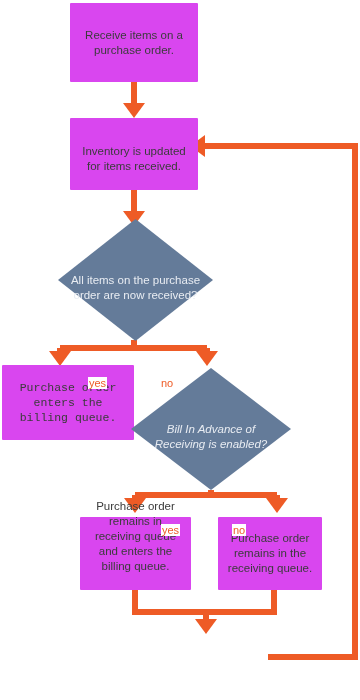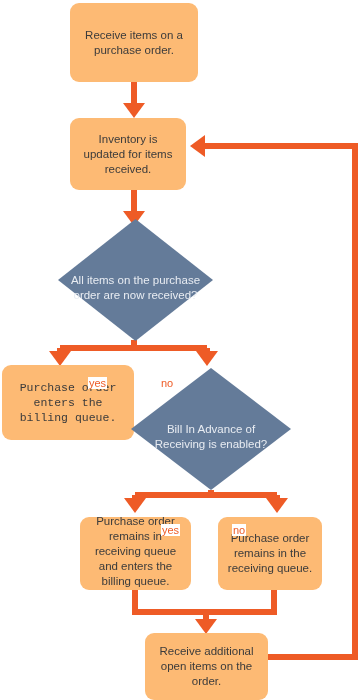--- a/index.html
+++ b/index.html
@@ -28,26 +28,26 @@
   .node {
     position: absolute;
     box-sizing: border-box;
     display: flex;
     align-items: center;
     justify-content: center;
     text-align: center;
     z-index: 3;
   }
   .process {
-    background: #fdba74;
-    border-radius: 9px;
+    background: #d946ef;
+    border-radius: 1px;
     color: #3b3b3b;
     font-size: 11.5px;
     line-height: 15px;
-    padding: 1px 7px;
+    padding: 16px 7px;
   }
   .decision {
     color: #e8ecf2;
     font-size: 11.5px;
     line-height: 15px;
     background: transparent;
     pointer-events: none;
   }
   .decision .dlabel {
     position: relative;
@@ -114,48 +114,45 @@
       <polygon points="266,498 288,498 277,513"></polygon>
       <polygon points="195,619 217,619 206,634"></polygon>
       <polygon points="205,135 205,157 190,146"></polygon>
     </g>
   </svg>
 
   <div class="node process" style="left:70px; top:3px; width:128px; height:79px;">
     <span>Receive items on a purchase order.</span>
   </div>
 
-  <div class="node process" style="left:70px; top:118px; width:116px; height:72px;">
+  <div class="node process" style="left:70px; top:118px; width:128px; height:72px;align-items:flex-end;">
     <span>Inventory is updated for items received.</span>
   </div>
 
   <div class="node decision" style="left:58px; top:219px; width:155px; height:122px;">
     <div class="diamond-shape"></div>
     <span class="dlabel">All items on the purchase order are now received?</span>
   </div>
 
   <div class="node process" style="left:2px; top:365px; width:132px; height:75px;font-family:Liberation Mono, monospace;">
     <span>Purchase order enters the billing queue.</span>
   </div>
 
-  <div class="node decision" style="left:131px; top:368px; width:160px; height:122px;">
+  <div class="node decision" style="left:131px; top:368px; width:160px; height:122px;font-style:italic;">
     <div class="diamond-shape"></div>
     <span class="dlabel">Bill In Advance of Receiving is enabled?</span>
   </div>
 
   <div class="node process" style="left:80px; top:517px; width:111px; height:73px;align-items:flex-end;">
     <span>Purchase order remains in receiving queue and enters the billing queue.</span>
   </div>
 
   <div class="node process" style="left:218px; top:517px; width:104px; height:73px;">
     <span>Purchase order remains in the receiving queue.</span>
   </div>
 
-  <div class="node process" style="left:145px; top:633px; width:123px; height:67px;">
-    <span>Receive additional open items on the order.</span>
-  </div>
 
   <span class="edge-label" style="left:88px; top:341px;">yes</span>
   <span class="edge-label" style="left:160px; top:341px;">no</span>
   <span class="edge-label" style="left:161px; top:488px;">yes</span>
   <span class="edge-label" style="left:232px; top:488px;">no</span>
 
 </div>
 
 </body></html>

